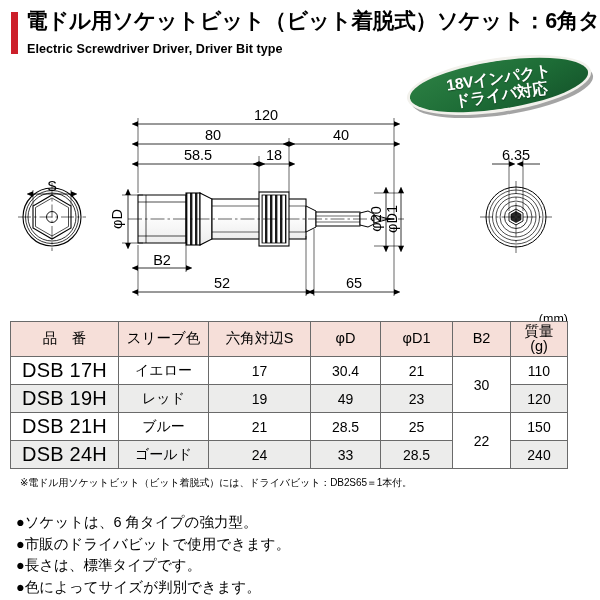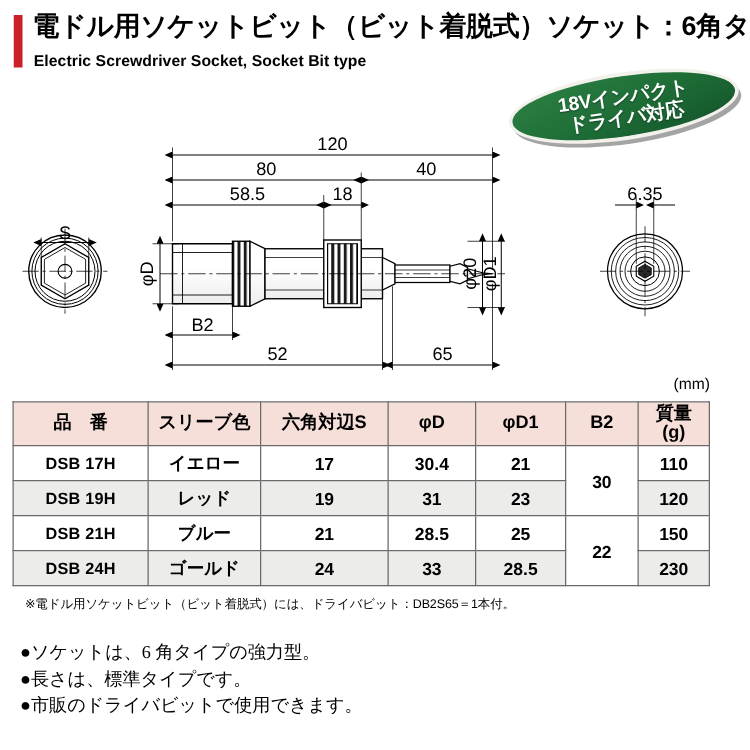--- a/index.html
+++ b/index.html
@@ -125,21 +125,21 @@
     top: 96px;
     width: 600px;
     height: 215px;
   }
   .drawing svg { display: block; }
 
   
   .mm-note {
     position: absolute;
     right: 32px;
-    top: 300px;
+    top: 312px;
     font-size: 12.5px;
     white-space: nowrap;
   }
 
   
   .spec-table {
     position: absolute;
     left: 10px;
     top: 321px;
     width: 557px;
@@ -147,33 +147,33 @@
     table-layout: fixed;
     font-size: 14px;
   }
   .spec-table th,
   .spec-table td {
     border: 1px solid #6a6a6a;
     text-align: center;
     vertical-align: middle;
     padding: 0;
     height: 27px;
-    font-weight: bold;
+    font-weight: normal;
   }
   .spec-table thead th {
     background: #f6dfd9;
     height: 34px;
     font-size: 14.5px;
     line-height: 1.05;
   }
   .spec-table tbody tr:nth-child(even) td { background: #ececeb; }
   .spec-table tbody tr:nth-child(odd)  td { background: #ffffff; }
   .spec-table td.partno {
-    font-weight: bold;
-    font-size: 13px;
+    font-weight: normal;
+    font-size: 20px;
     letter-spacing: .2px;
   }
   .spec-table td.b2cell { background: #ffffff !important; }
   .col-partno { width: 108px; }
   .col-sleeve { width: 90px; }
   .col-hex    { width: 102px; }
   .col-d      { width: 70px; }
   .col-d1     { width: 72px; }
   .col-b2     { width: 58px; }
   .col-mass   { width: 57px; }
@@ -190,29 +190,29 @@
   }
 
   
   .bullets {
     position: absolute;
     left: 16px;
     top: 512px;
     font-size: 14.5px;
     line-height: 21.5px;
   }
-  .bullets div { white-space: nowrap; font-family: Liberation Serif, serif; }
+  .bullets div { white-space: nowrap; }
 </style>
 </head>
 <body>
 
 <div class="header">
   <div class="accent-bar"></div>
   <div class="title-main">電ドル用ソケットビット（ビット着脱式）ソケット：6角タイプ</div>
-  <div class="title-sub">Electric Screwdriver Socket, Socket Bit type</div>
+  <div class="title-sub">Electric Screwdriver Driver, Driver Bit type</div>
 </div>
 
 <div class="badge-wrap">
   <div class="badge-shadow"></div>
   <div class="badge-ring"></div>
   <div class="badge-face"></div>
   <div class="badge-text">
     <div class="badge-line">18Vインパクト</div>
     <div class="badge-line l2">ドライバ対応</div>
   </div>
@@ -402,43 +402,44 @@
       <td>17</td>
       <td>30.4</td>
       <td>21</td>
       <td class="b2cell" rowspan="2">30</td>
       <td>110</td>
     </tr>
     <tr>
       <td class="partno">DSB 19H</td>
       <td>レッド</td>
       <td>19</td>
-      <td>31</td>
+      <td>49</td>
       <td>23</td>
       <td>120</td>
     </tr>
     <tr>
       <td class="partno">DSB 21H</td>
       <td>ブルー</td>
       <td>21</td>
       <td>28.5</td>
       <td>25</td>
       <td class="b2cell" rowspan="2">22</td>
       <td>150</td>
     </tr>
     <tr>
       <td class="partno">DSB 24H</td>
       <td>ゴールド</td>
       <td>24</td>
       <td>33</td>
       <td>28.5</td>
-      <td>230</td>
+      <td>240</td>
     </tr>
   </tbody>
 </table>
 
 <div class="footnote">※電ドル用ソケットビット（ビット着脱式）には、ドライバビット：DB2S65＝1本付。</div>
 
 <div class="bullets">
   <div>●ソケットは、6 角タイプの強力型。</div>
+  <div>●市販のドライバビットで使用できます。</div>
   <div>●長さは、標準タイプです。</div>
-  <div>●市販のドライバビットで使用できます。</div>
+  <div>●色によってサイズが判別できます。</div>
 </div>
 
 </body></html>

